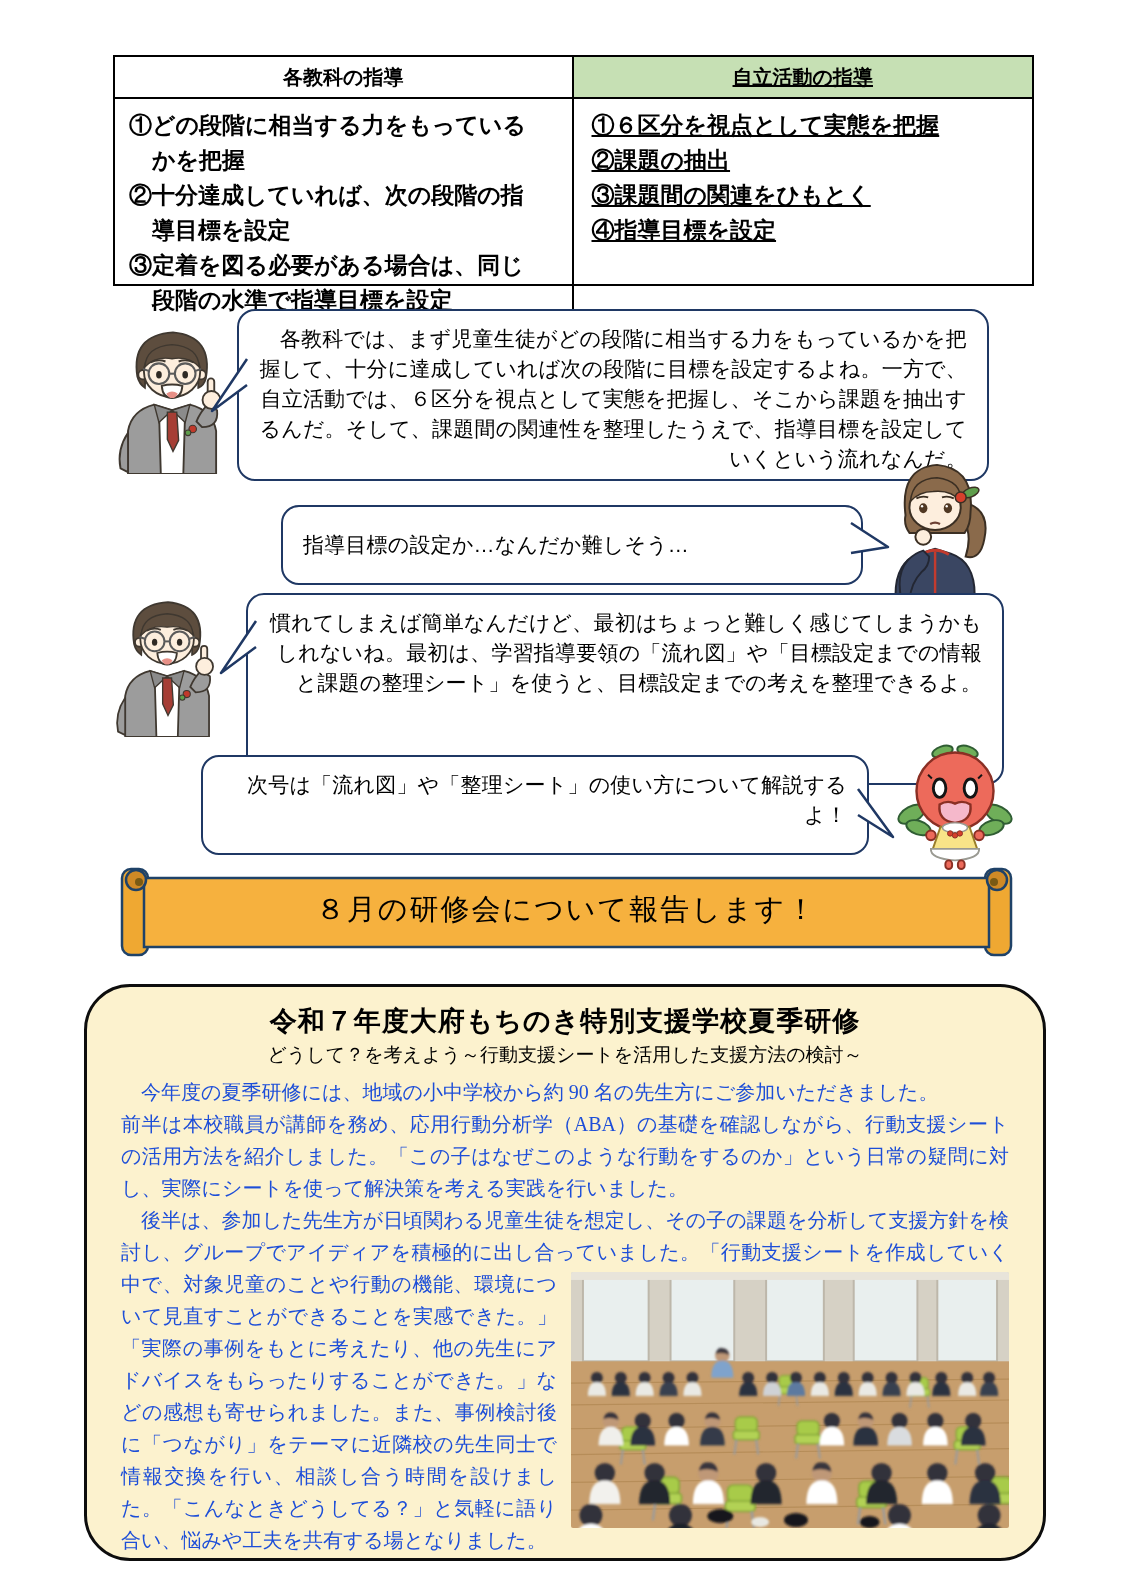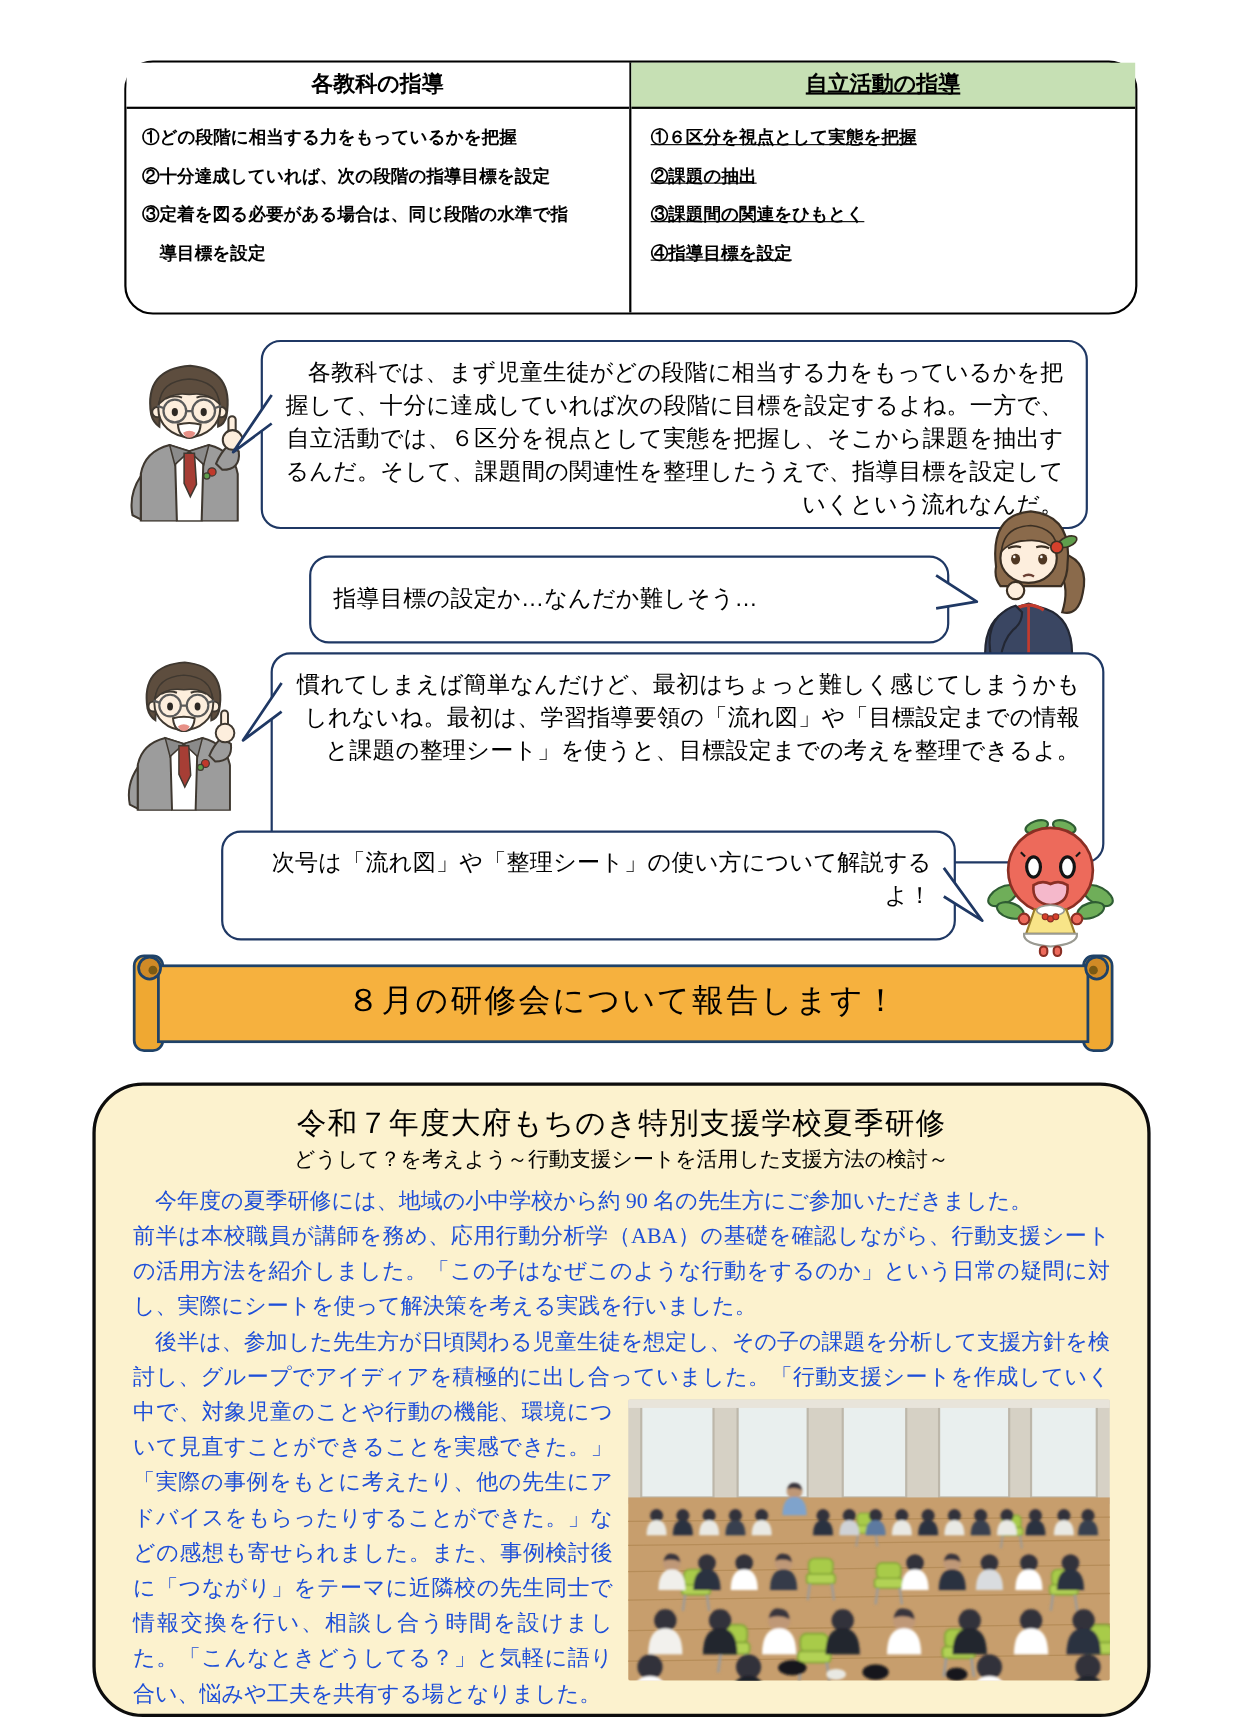--- a/index.html
+++ b/index.html
@@ -6,37 +6,37 @@
   .page{position:relative;width:1131px;height:1569px;background:#ffffff;overflow:hidden;
         font-family:"Liberation Sans",sans-serif;color:#000;}
   .abs{position:absolute;box-sizing:border-box;}
 
   
   .cmp-table{border:2.5px solid #000;display:grid;grid-template-columns:1fr 1fr;background:#fff;}
   .cmp-col{display:flex;flex-direction:column;}
   .cmp-col.left{border-right:2.5px solid #000;}
   .cmp-head{height:40px;line-height:40px;text-align:center;font-weight:700;font-size:20px;
             border-bottom:2.5px solid #000;}
-  .cmp-body{padding:9px 44px 6px 14px;font-weight:700;font-size:16px;line-height:35px;}
+  .cmp-body{padding:9px 44px 6px 14px;font-weight:700;font-size:23px;line-height:35px;}
   .cmp-item{padding-left:1em;text-indent:-1em;}
 
   
   .bubble{position:absolute;box-sizing:border-box;background:#fff;border:2.5px solid #1f3864;
           border-radius:18px;padding:13px 20px;font-size:21px;line-height:30px;font-weight:500;
           color:#000;letter-spacing:0.2px;text-align:right;}
   .tail{position:absolute;}
 
   
   .banner-text{position:absolute;width:100%;text-align:center;top:27px;font-size:29px;
                font-weight:400;letter-spacing:2px;}
 
   
   .report-box{border:3px solid #0d0d0d;border-radius:46px;background:#fcf2ce;
               padding:16px 34px 10px 34px;}
-  .report-title{text-align:center;font-size:27px;font-weight:400;letter-spacing:1px;line-height:36px;}
+  .report-title{text-align:center;font-size:27px;font-weight:700;letter-spacing:1px;line-height:36px;}
   .report-subtitle{text-align:center;font-size:19px;font-weight:500;line-height:27px;margin-top:2px;}
   .report-body{font-family:"Liberation Serif",serif;font-size:20px;line-height:32px;
                margin-top:8px;color:#1d4ed8;text-align:justify;}
   .report-p1{white-space:pre-line;margin:0;}
   .report-p2{margin:0;}
   .photo-float{float:right;width:438px;height:256px;margin:4px 0 4px 14px;display:block;
                overflow:hidden;border-radius:2px;}
   .photo-float svg{display:block;width:100%;height:100%;}
 </style>
 </head>
@@ -138,21 +138,21 @@
           <path d="M-13 24 Q-13 4 0 4 Q13 4 13 24 Z" fill="currentColor"></path>
         </g>
       <g id="ch">
         <rect x="-11" y="-22" width="22" height="15" rx="5" fill="#a8cb4a" stroke="#86a838" stroke-width="1.5"></rect>
         <rect x="-13" y="-8" width="26" height="9" rx="3" fill="#b2d254" stroke="#86a838" stroke-width="1.5"></rect>
         <path d="M-10 1 L-12 16 M10 1 L12 16" stroke="#9b9b9b" stroke-width="2" fill="none"></path>
       </g>
     </defs>
   </svg>
 
-  <div class="abs cmp-table" style="left:113px;top:55px;width:921px;height:231px;border-radius:26px;">
+  <div class="abs cmp-table" style="left:113px;top:55px;width:921px;height:231px;">
     <div class="cmp-col left">
       <div class="cmp-head" style="background:#ffffff;">各教科の指導</div>
       <div class="cmp-body">
         <div class="cmp-item">①どの段階に相当する力をもっているかを把握</div>
         <div class="cmp-item">②十分達成していれば、次の段階の指導目標を設定</div>
         <div class="cmp-item">③定着を図る必要がある場合は、同じ段階の水準で指導目標を設定</div>
       </div>
     </div>
     <div class="cmp-col">
       <div class="cmp-head" style="background:#c6e0b4;text-decoration:underline;">自立活動の指導</div>

